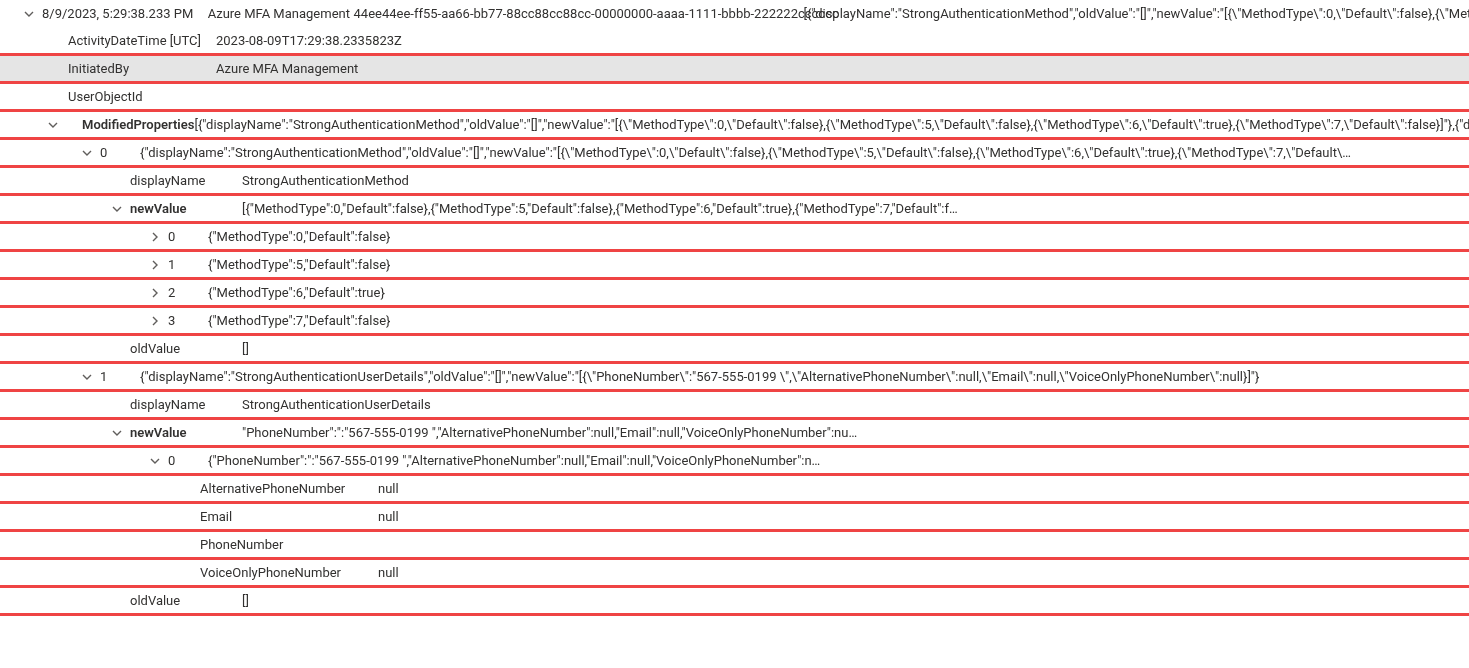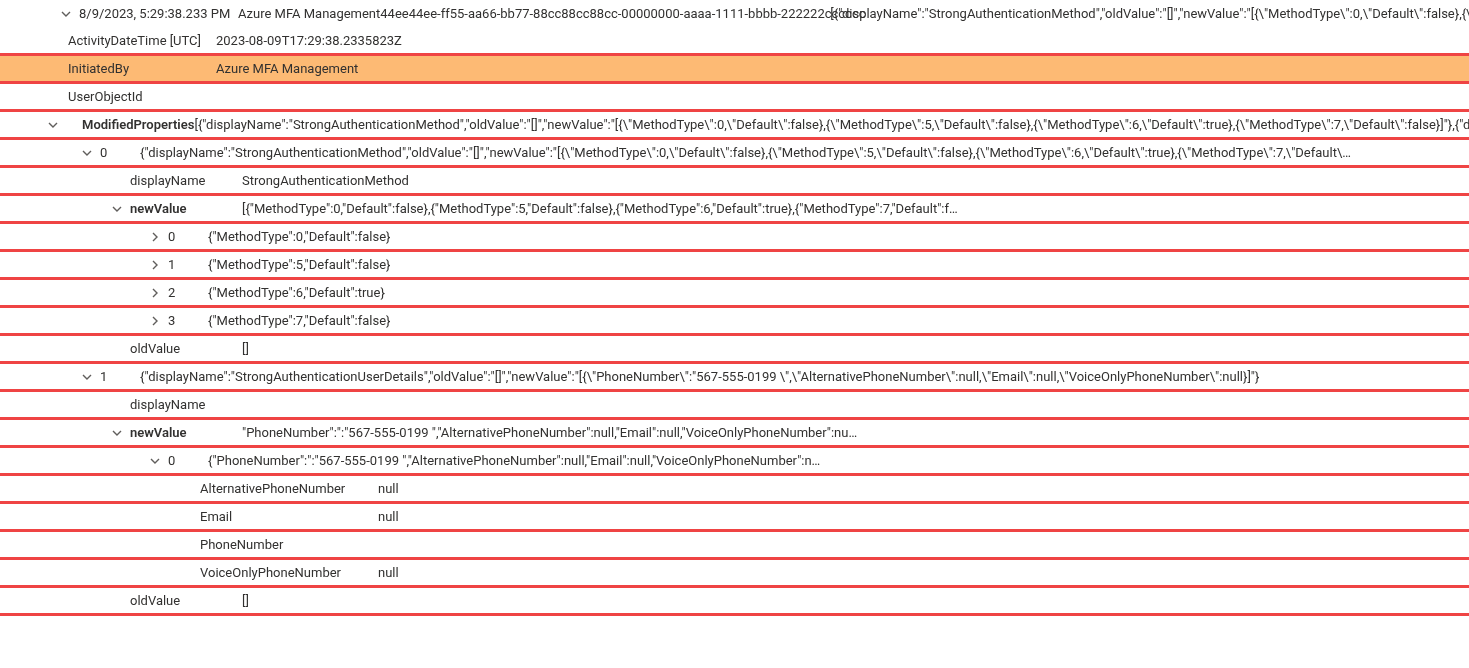--- a/index.html
+++ b/index.html
@@ -1,22 +1,22 @@
 <!DOCTYPE html>
 <html><head>
 <meta charset="utf-8">
 <style>
   html,body{margin:0;padding:0;background:#fff;color:#323130;
     font-family:"Segoe UI","Segoe UI Web",-apple-system,BlinkMacSystemFont,Roboto,Helvetica,Arial,sans-serif;
     font-size:13px;line-height:1.2;}
   .page{width:1469px;}
   .row{display:flex;align-items:center;height:28px;border-bottom:3px solid #ef4444;
     white-space:nowrap;overflow:hidden;box-sizing:border-box;}
-  .row.shade{background:#fdba74;}
-  .row.noborder{border-bottom:none;padding-left:37px;}
+  .row.shade{background:#e5e5e5;}
+  .row.noborder{border-bottom:none;}
   .chev{display:inline-flex;align-items:center;justify-content:center;width:14px;height:14px;
     color:#605e5c;flex:0 0 auto;}
   .chev svg{display:block;}
   .gap{display:inline-block;flex:0 0 auto;}
   .lab{font-weight:400;color:#323130;}
   .val{color:#323130;}
   
   .top-time{margin-left:6px;width:168px;}
   .top-svc{width:148px;}
   .top-id{width:450px;}
@@ -161,20 +161,21 @@
   <span class="chev">
     <svg width="10" height="10" viewBox="0 0 10 10">
           <path d="M1 3 L5 7 L9 3" fill="none" stroke="currentColor" stroke-width="1.4"></path>
         </svg>
   </span>
   <span class="lab idx">1</span>
   <span class="val sum">{"displayName":"StrongAuthenticationUserDetails","oldValue":"[]","newValue":"[{\"PhoneNumber\":"567-555-0199 \",\"AlternativePhoneNumber\":null,\"Email\":null,\"VoiceOnlyPhoneNumber\":null}]"}</span>
 </div>
 <div class="row kv3">
   <span class="lab k">displayName</span>
+  <span class="val v">StrongAuthenticationUserDetails</span>
 </div>
 <div class="row nv3">
   <span class="gap" style="width:110px"></span>
   <span class="chev">
     <svg width="10" height="10" viewBox="0 0 10 10">
           <path d="M1 3 L5 7 L9 3" fill="none" stroke="currentColor" stroke-width="1.4"></path>
         </svg>
   </span>
   <span class="lab k">newValue</span>
   <span class="val v">"PhoneNumber":":"567-555-0199 ","AlternativePhoneNumber":null,"Email":null,"VoiceOnlyPhoneNumber":nu…</span>

